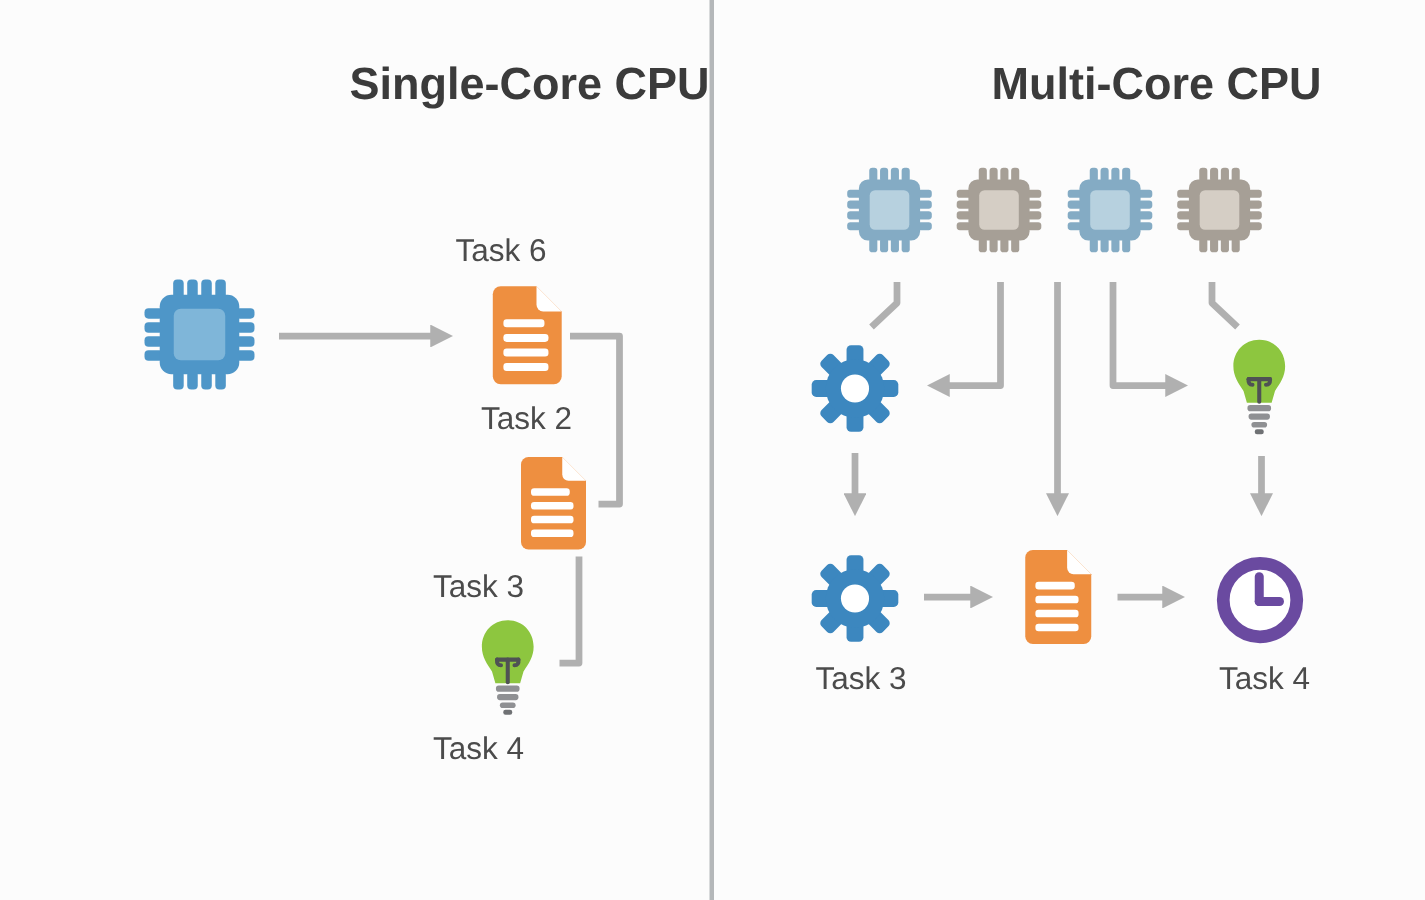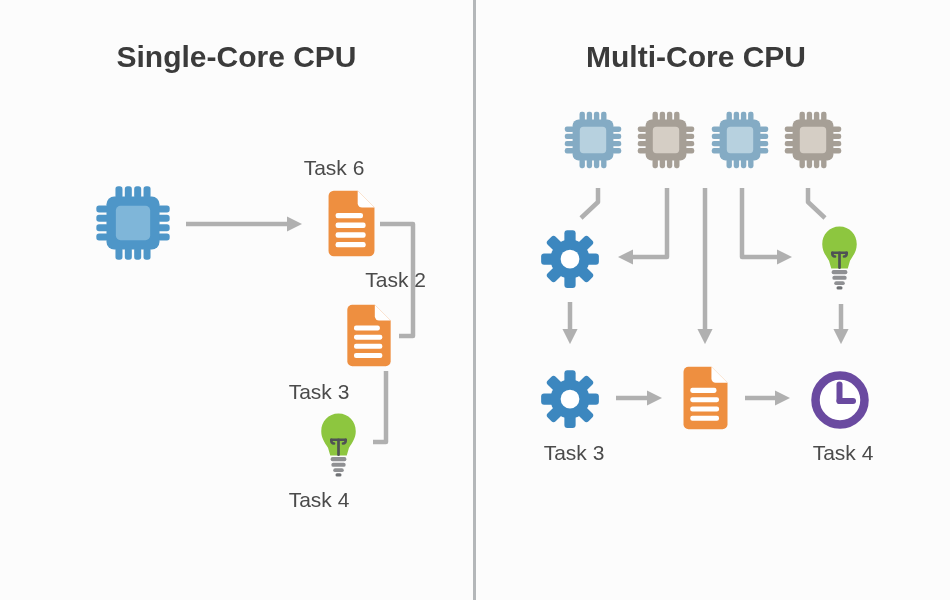--- a/index.html
+++ b/index.html
@@ -24,25 +24,25 @@
   html,body{margin:0;padding:0;}
   body{font-family:"Liberation Sans", sans-serif; background:#e9e9e9;}
   .stage{
     position:relative; width:950px; height:600px;
     background:var(--background); overflow:hidden;
   }
   .conn-layer{position:absolute; left:0; top:0; width:950px; height:600px; pointer-events:none;}
   .conn{stroke:var(--connector); stroke-width:4.5; fill:none; stroke-linejoin:round;}
   .divider{position:absolute; left:473px; top:0; width:3px; height:600px; background:var(--divider);}
   .panel-title{
-    position:absolute; top:40px; text-align:center;
+    position:absolute; top:40px; text-align:right;
     font-size:30px; font-weight:bold; color:var(--title-text);
   }
   .panel-title.left{left:0; width:473px;}
-  .panel-title.right{left:498px; width:396px;}
+  .panel-title.right{left:485px; width:396px;}
   .task-label{
     position:absolute; width:150px; text-align:center;
     font-size:21px; color:var(--label-text);
   }
   .icon{position:absolute;}
   .chip-single{--chip-body:var(--cpu-blue); --chip-inner:var(--cpu-blue-inner);}
   .chip-blue{--chip-body:var(--chip-blue-muted); --chip-inner:var(--chip-blue-muted-inner);}
   .chip-tan{--chip-body:var(--chip-tan); --chip-inner:var(--chip-tan-inner);}
   .hidden-defs{position:absolute; width:0; height:0; overflow:hidden;}
 </style>
@@ -158,21 +158,21 @@
 
   <svg class="icon chip-single" style="left:94px; top:184px; width:78px; height:78px;">
       <use href="#sym-chip"></use>
     </svg>
 
   <div class="task-label" style="left:259px; top:156px;">Task 6</div>
   <svg class="icon" style="left:325px; top:189px; width:53px; height:69px;">
       <use href="#sym-doc"></use>
     </svg>
 
-  <div class="task-label" style="left:276px; top:268px;text-align:right;">Task 2</div>
+  <div class="task-label" style="left:276px; top:268px;">Task 2</div>
   <svg class="icon" style="left:344px; top:303px; width:50px; height:65px;">
       <use href="#sym-doc"></use>
     </svg>
 
   <div class="task-label" style="left:244px; top:380px;">Task 3</div>
   <svg class="icon" style="left:316px; top:412px; width:45px; height:69px;">
       <use href="#sym-bulb"></use>
     </svg>
 
   <div class="task-label" style="left:244px; top:488px;">Task 4</div>

